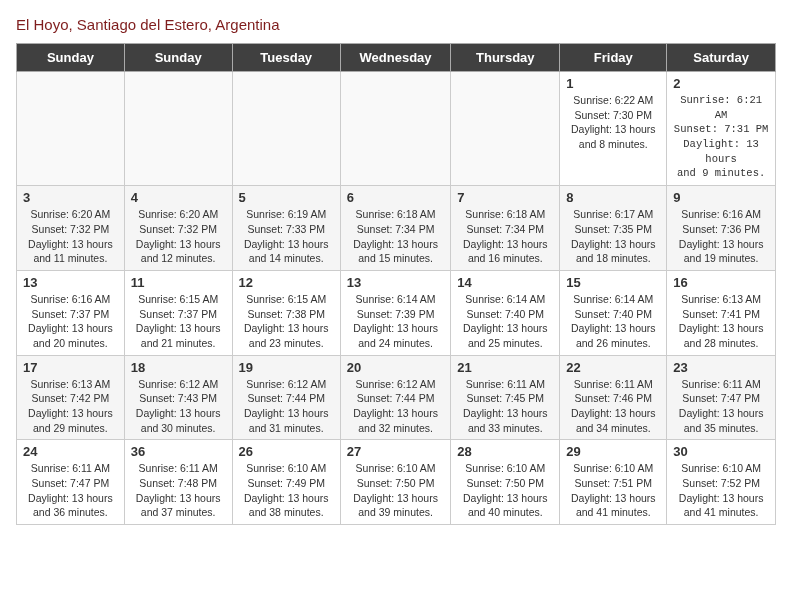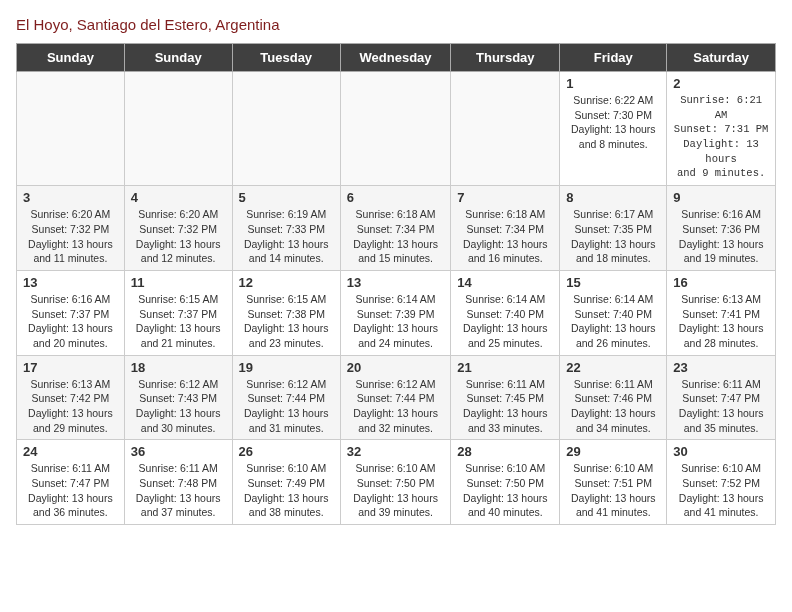--- a/index.html
+++ b/index.html
@@ -295,21 +295,21 @@
 and 37 minutes.</div>
         </td>
         <td>
           <span class="day-number">26</span>
           <div class="day-info" style="white-space: pre-line;">Sunrise: 6:10 AM
 Sunset: 7:49 PM
 Daylight: 13 hours
 and 38 minutes.</div>
         </td>
         <td>
-          <span class="day-number">32</span>
+          <span class="day-number">27</span>
           <div class="day-info" style="white-space: pre-line;">Sunrise: 6:10 AM
 Sunset: 7:50 PM
 Daylight: 13 hours
 and 39 minutes.</div>
         </td>
         <td>
           <span class="day-number">28</span>
           <div class="day-info" style="white-space: pre-line;">Sunrise: 6:10 AM
 Sunset: 7:50 PM
 Daylight: 13 hours

